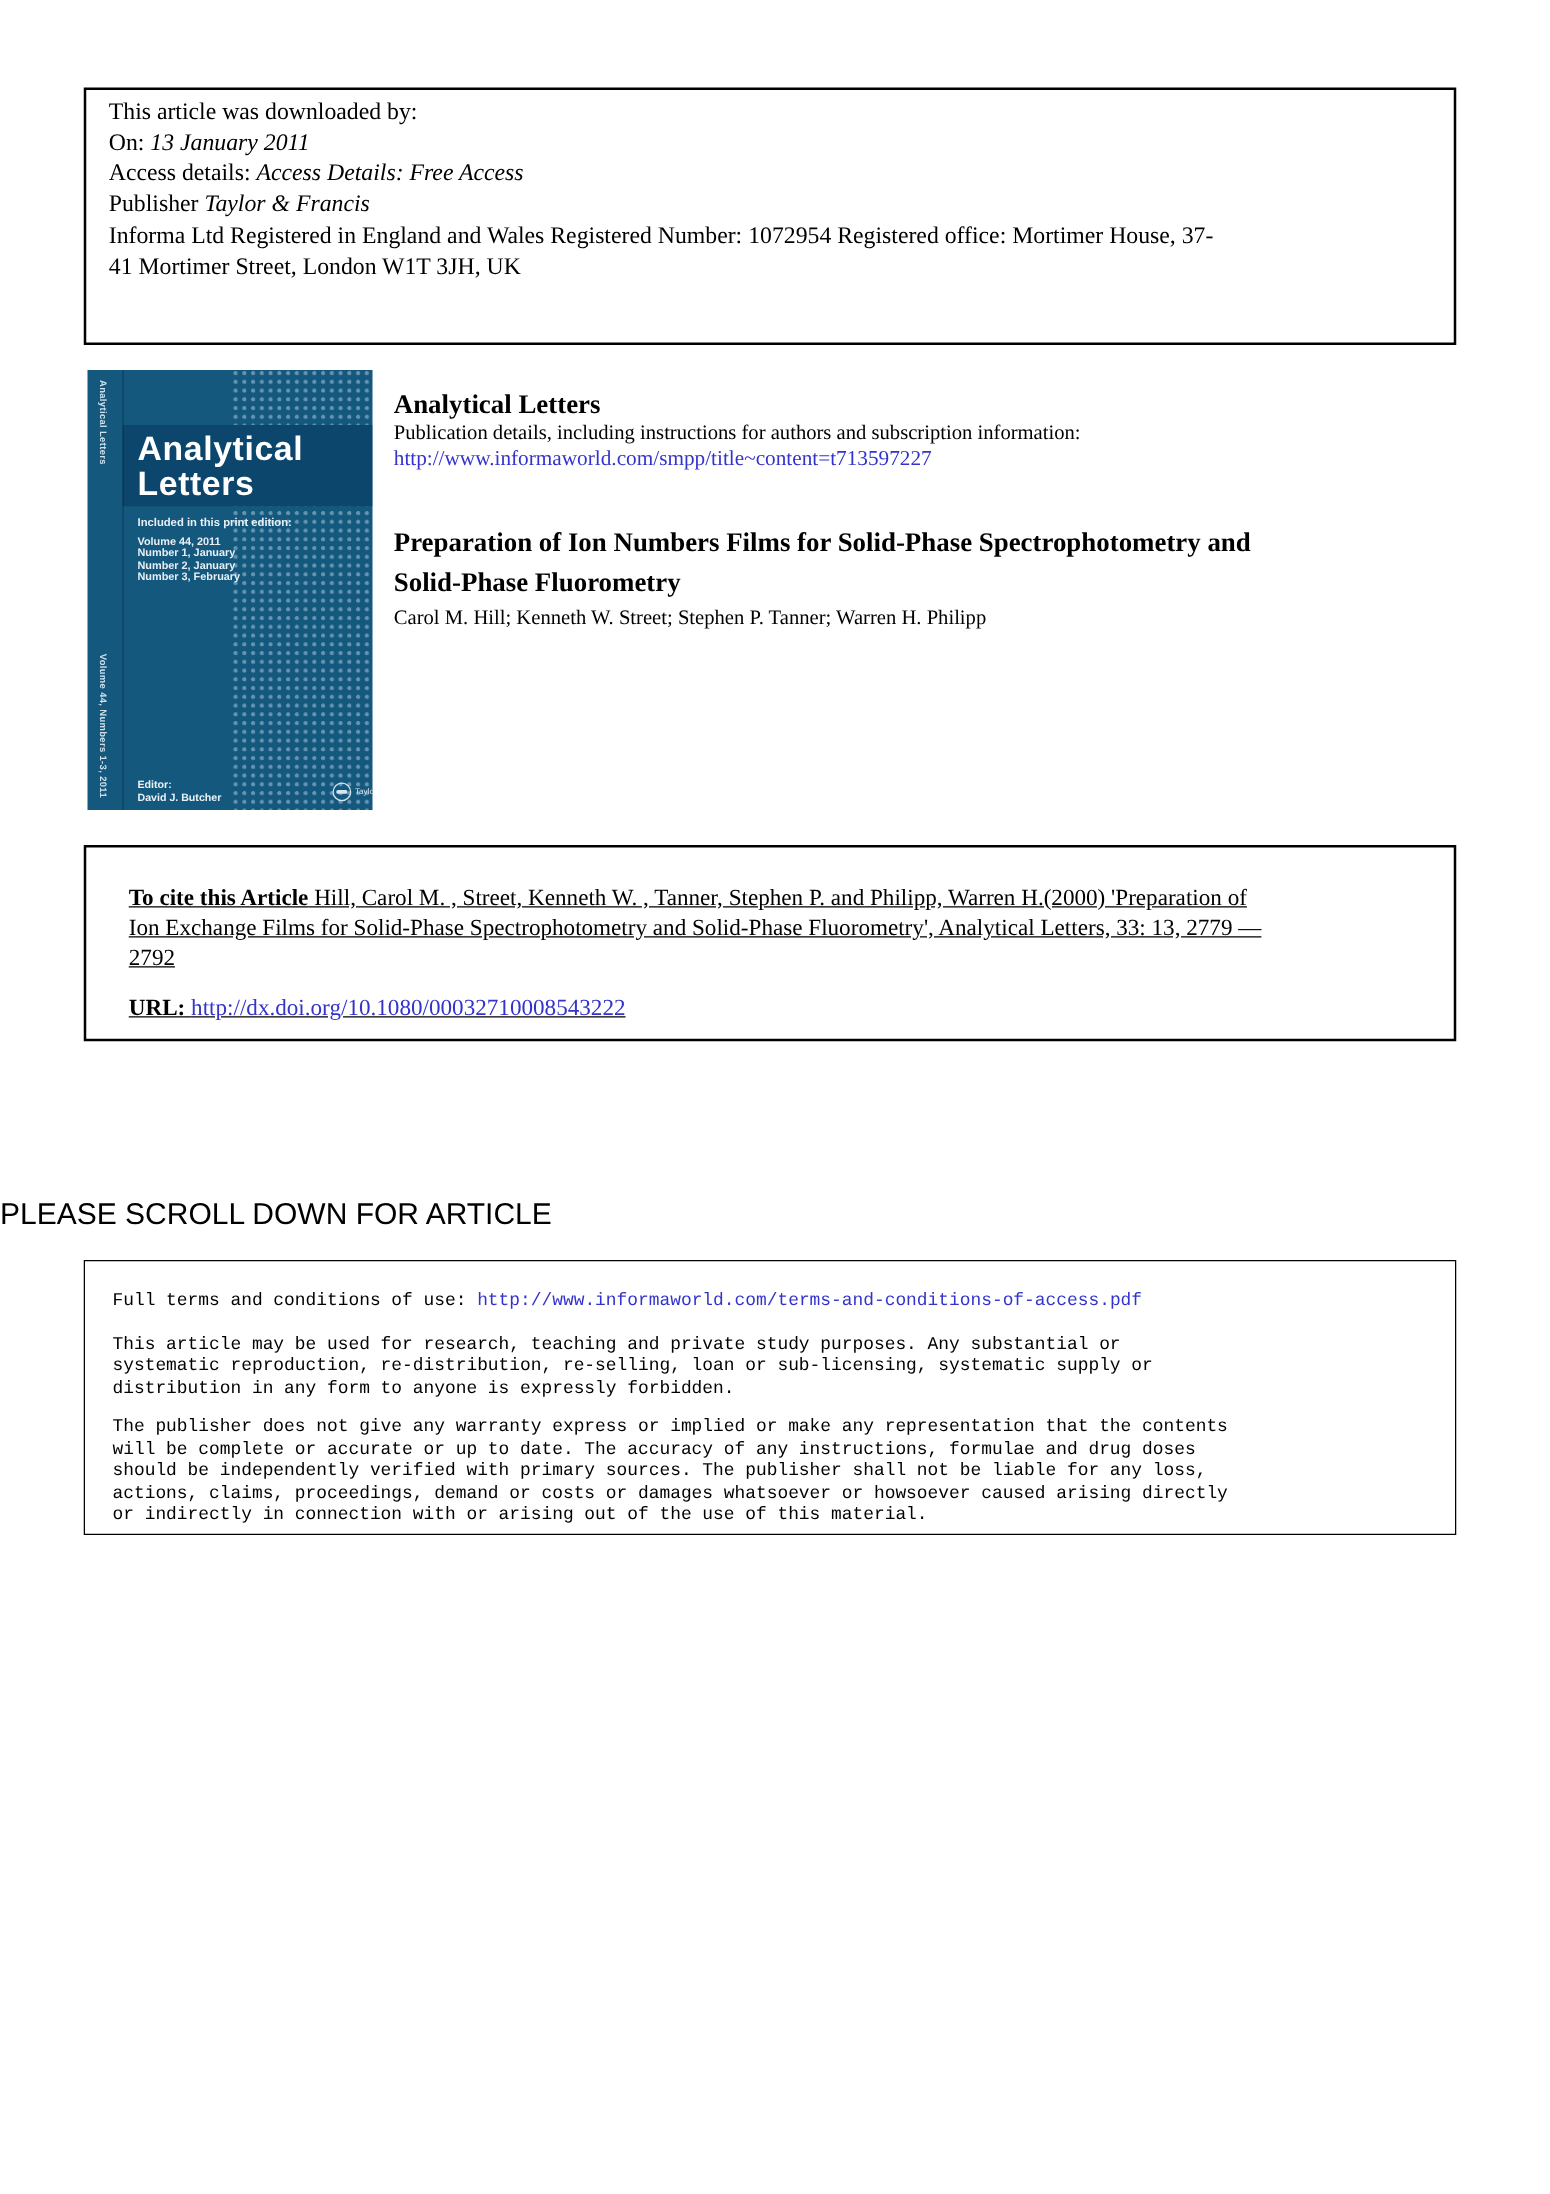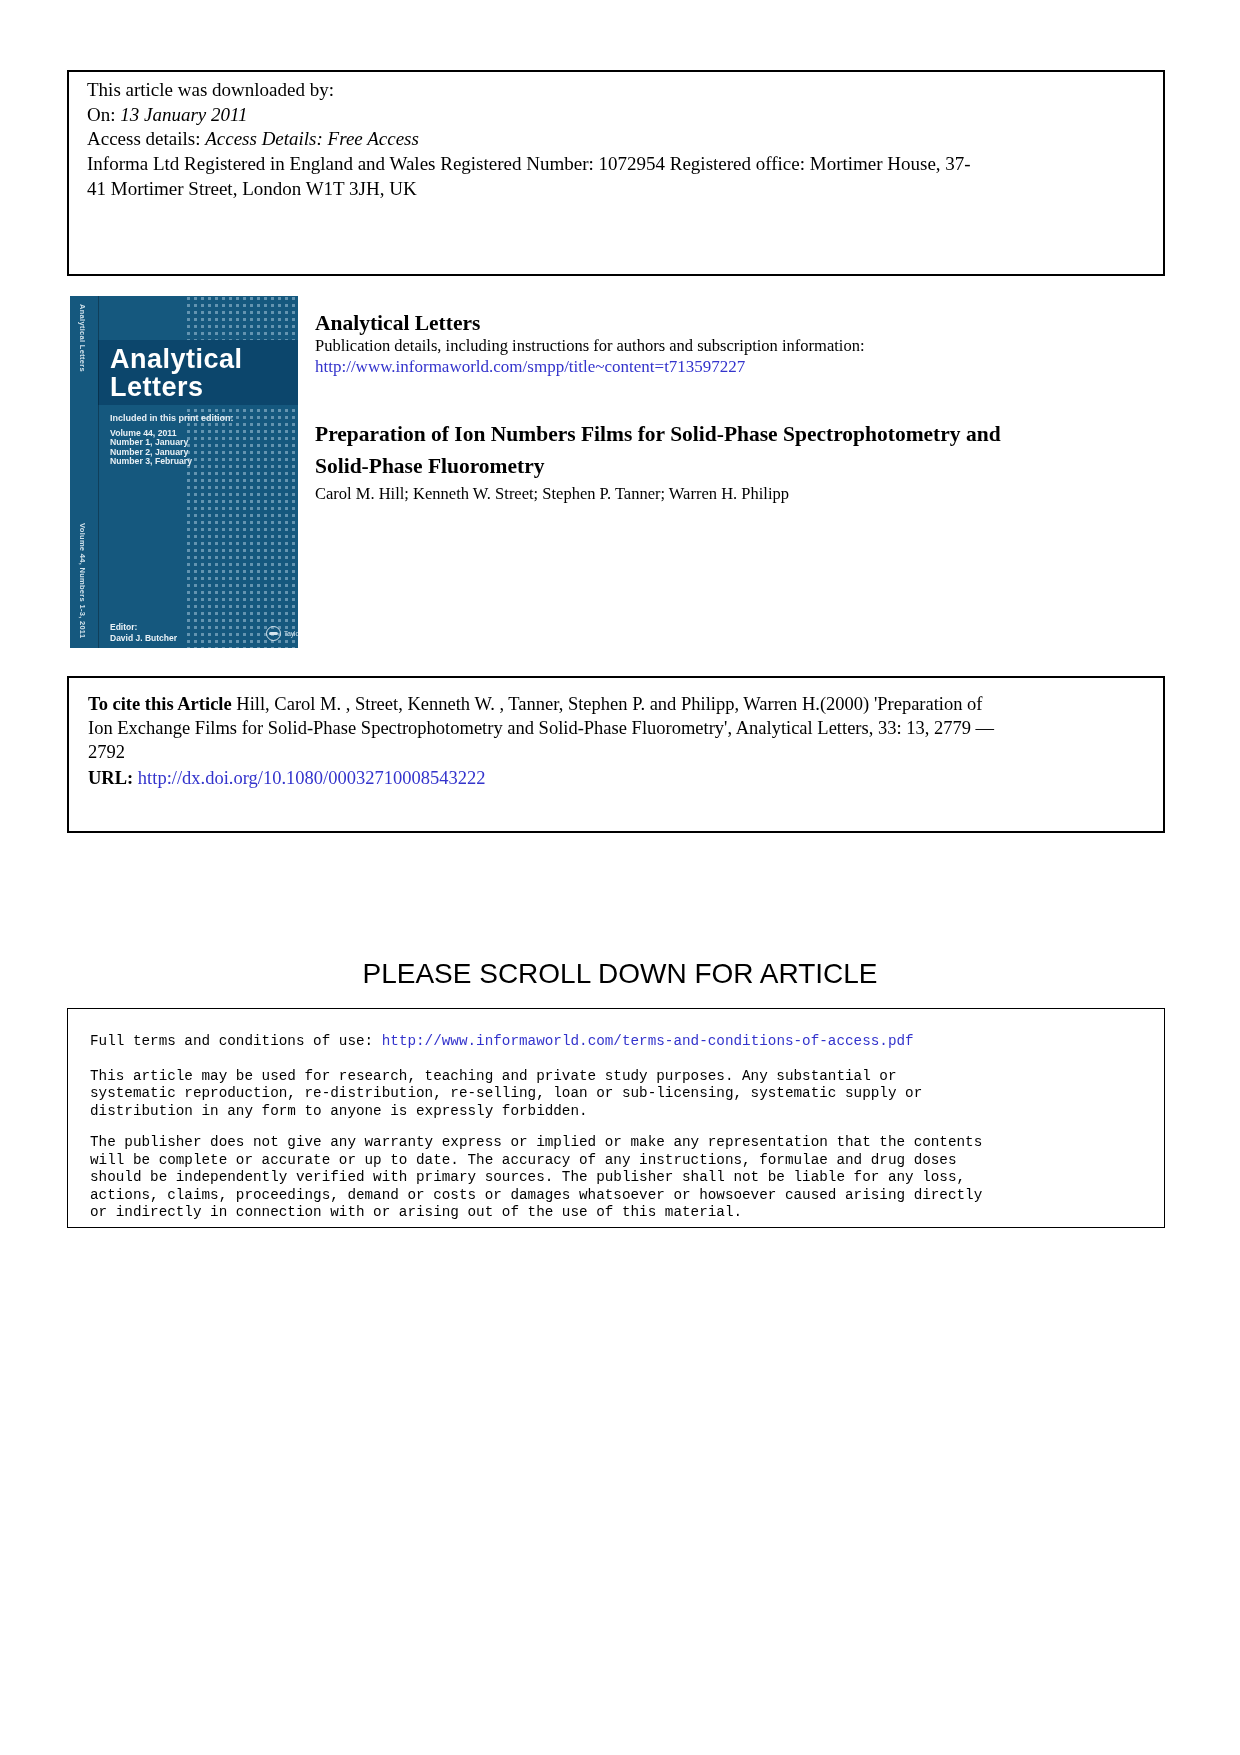--- a/index.html
+++ b/index.html
@@ -39,41 +39,42 @@
 
   
   #journal-name  { position:absolute; left:315px; top:311px; font-size:21.5px; font-weight:bold; }
   #pub-details   { position:absolute; left:315px; top:336px; font-size:16.5px; }
   #journal-url   { position:absolute; left:315px; top:357px; font-size:17px; }
   #article-title { position:absolute; left:315px; top:418px; width:760px; font-size:21.5px; font-weight:bold; line-height:32px; }
   #authors       { position:absolute; left:315px; top:484px; font-size:16.5px;text-align:center; }
 
   
   #cite-box { left:67px; top:676px; width:1098px; height:157px; padding:13px 18px; font-size:18.5px; line-height:24px; }
-  #cite-box p { margin:1px; }
+  #cite-box p { margin:16px;text-decoration:underline; }
   #cite-box .mt-a { margin-top:3px; }
   #cite-box .mt-b { margin-top:2px; }
 
   
-  #scroll-notice { position:absolute; left:0; top:958px; width:1240px; text-align:center; font-family:"Liberation Sans", sans-serif; font-size:28px; color:#000; }
+  #scroll-notice { position:absolute; left:0; top:958px; width:1240px; font-family:"Liberation Sans", sans-serif; font-size:24px; color:#000; }
 
   
   #terms-box { left:67px; top:1008px; width:1098px; height:220px; border-width:1px; padding:24px 22px;
     font-family:"Liberation Mono", monospace; font-size:14.3px; line-height:17.5px; }
   #terms-box p { margin:0; }
   #terms-box .gap1 { margin-top:17px; }
   #terms-box .gap2 { margin-top:14px; }
 </style>
 </head>
 <body>
 
 <div id="download-box" class="box">
   <div>This article was downloaded by:</div>
   <div><span>On: </span><span class="italic">13 January 2011</span></div>
   <div><span>Access details: </span><span class="italic">Access Details: Free Access</span></div>
+  <div><span>Publisher </span><span class="italic">Taylor &amp; Francis</span></div>
   <div class="prewrap">Informa Ltd Registered in England and Wales Registered Number: 1072954 Registered office: Mortimer House, 37-
 41 Mortimer Street, London W1T 3JH, UK</div>
 </div>
 
 <div id="cover">
   <div class="cover-dots"></div>
   <div class="cover-band"></div>
   <div class="cover-spine">
     <div class="spine-top">Analytical Letters</div>
     <div class="spine-bottom">Volume 44, Numbers 1-3, 2011</div>

